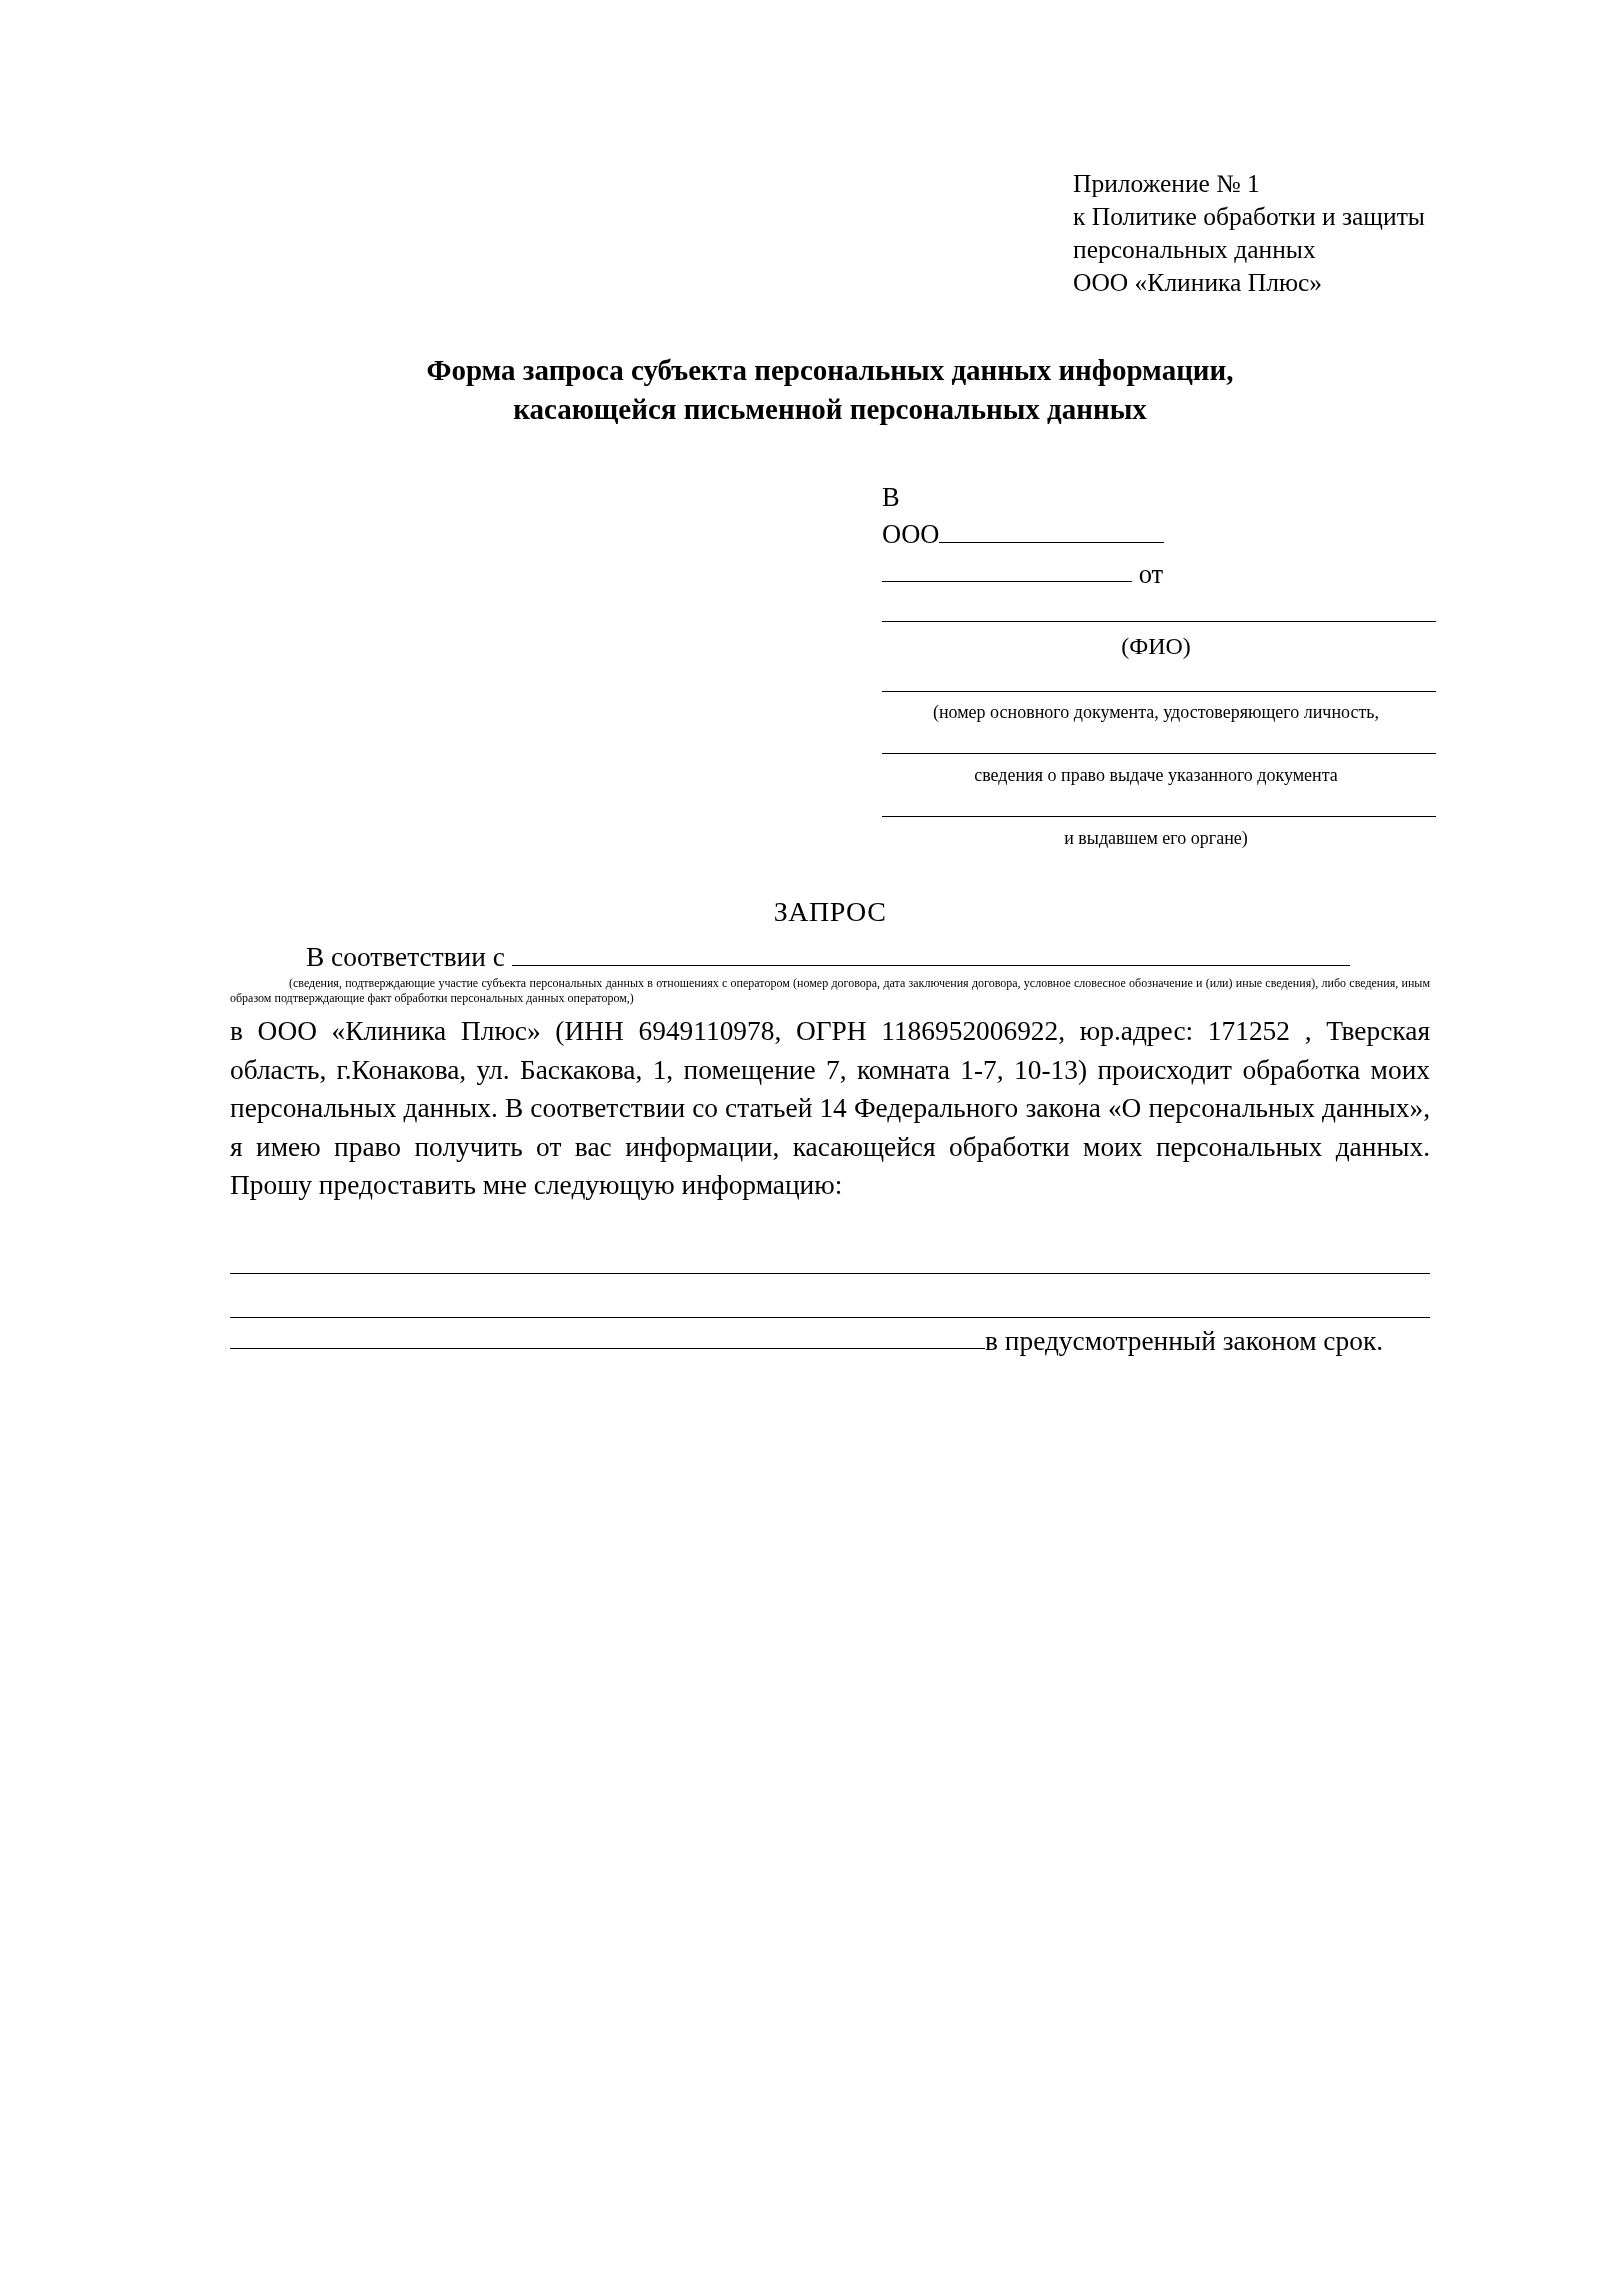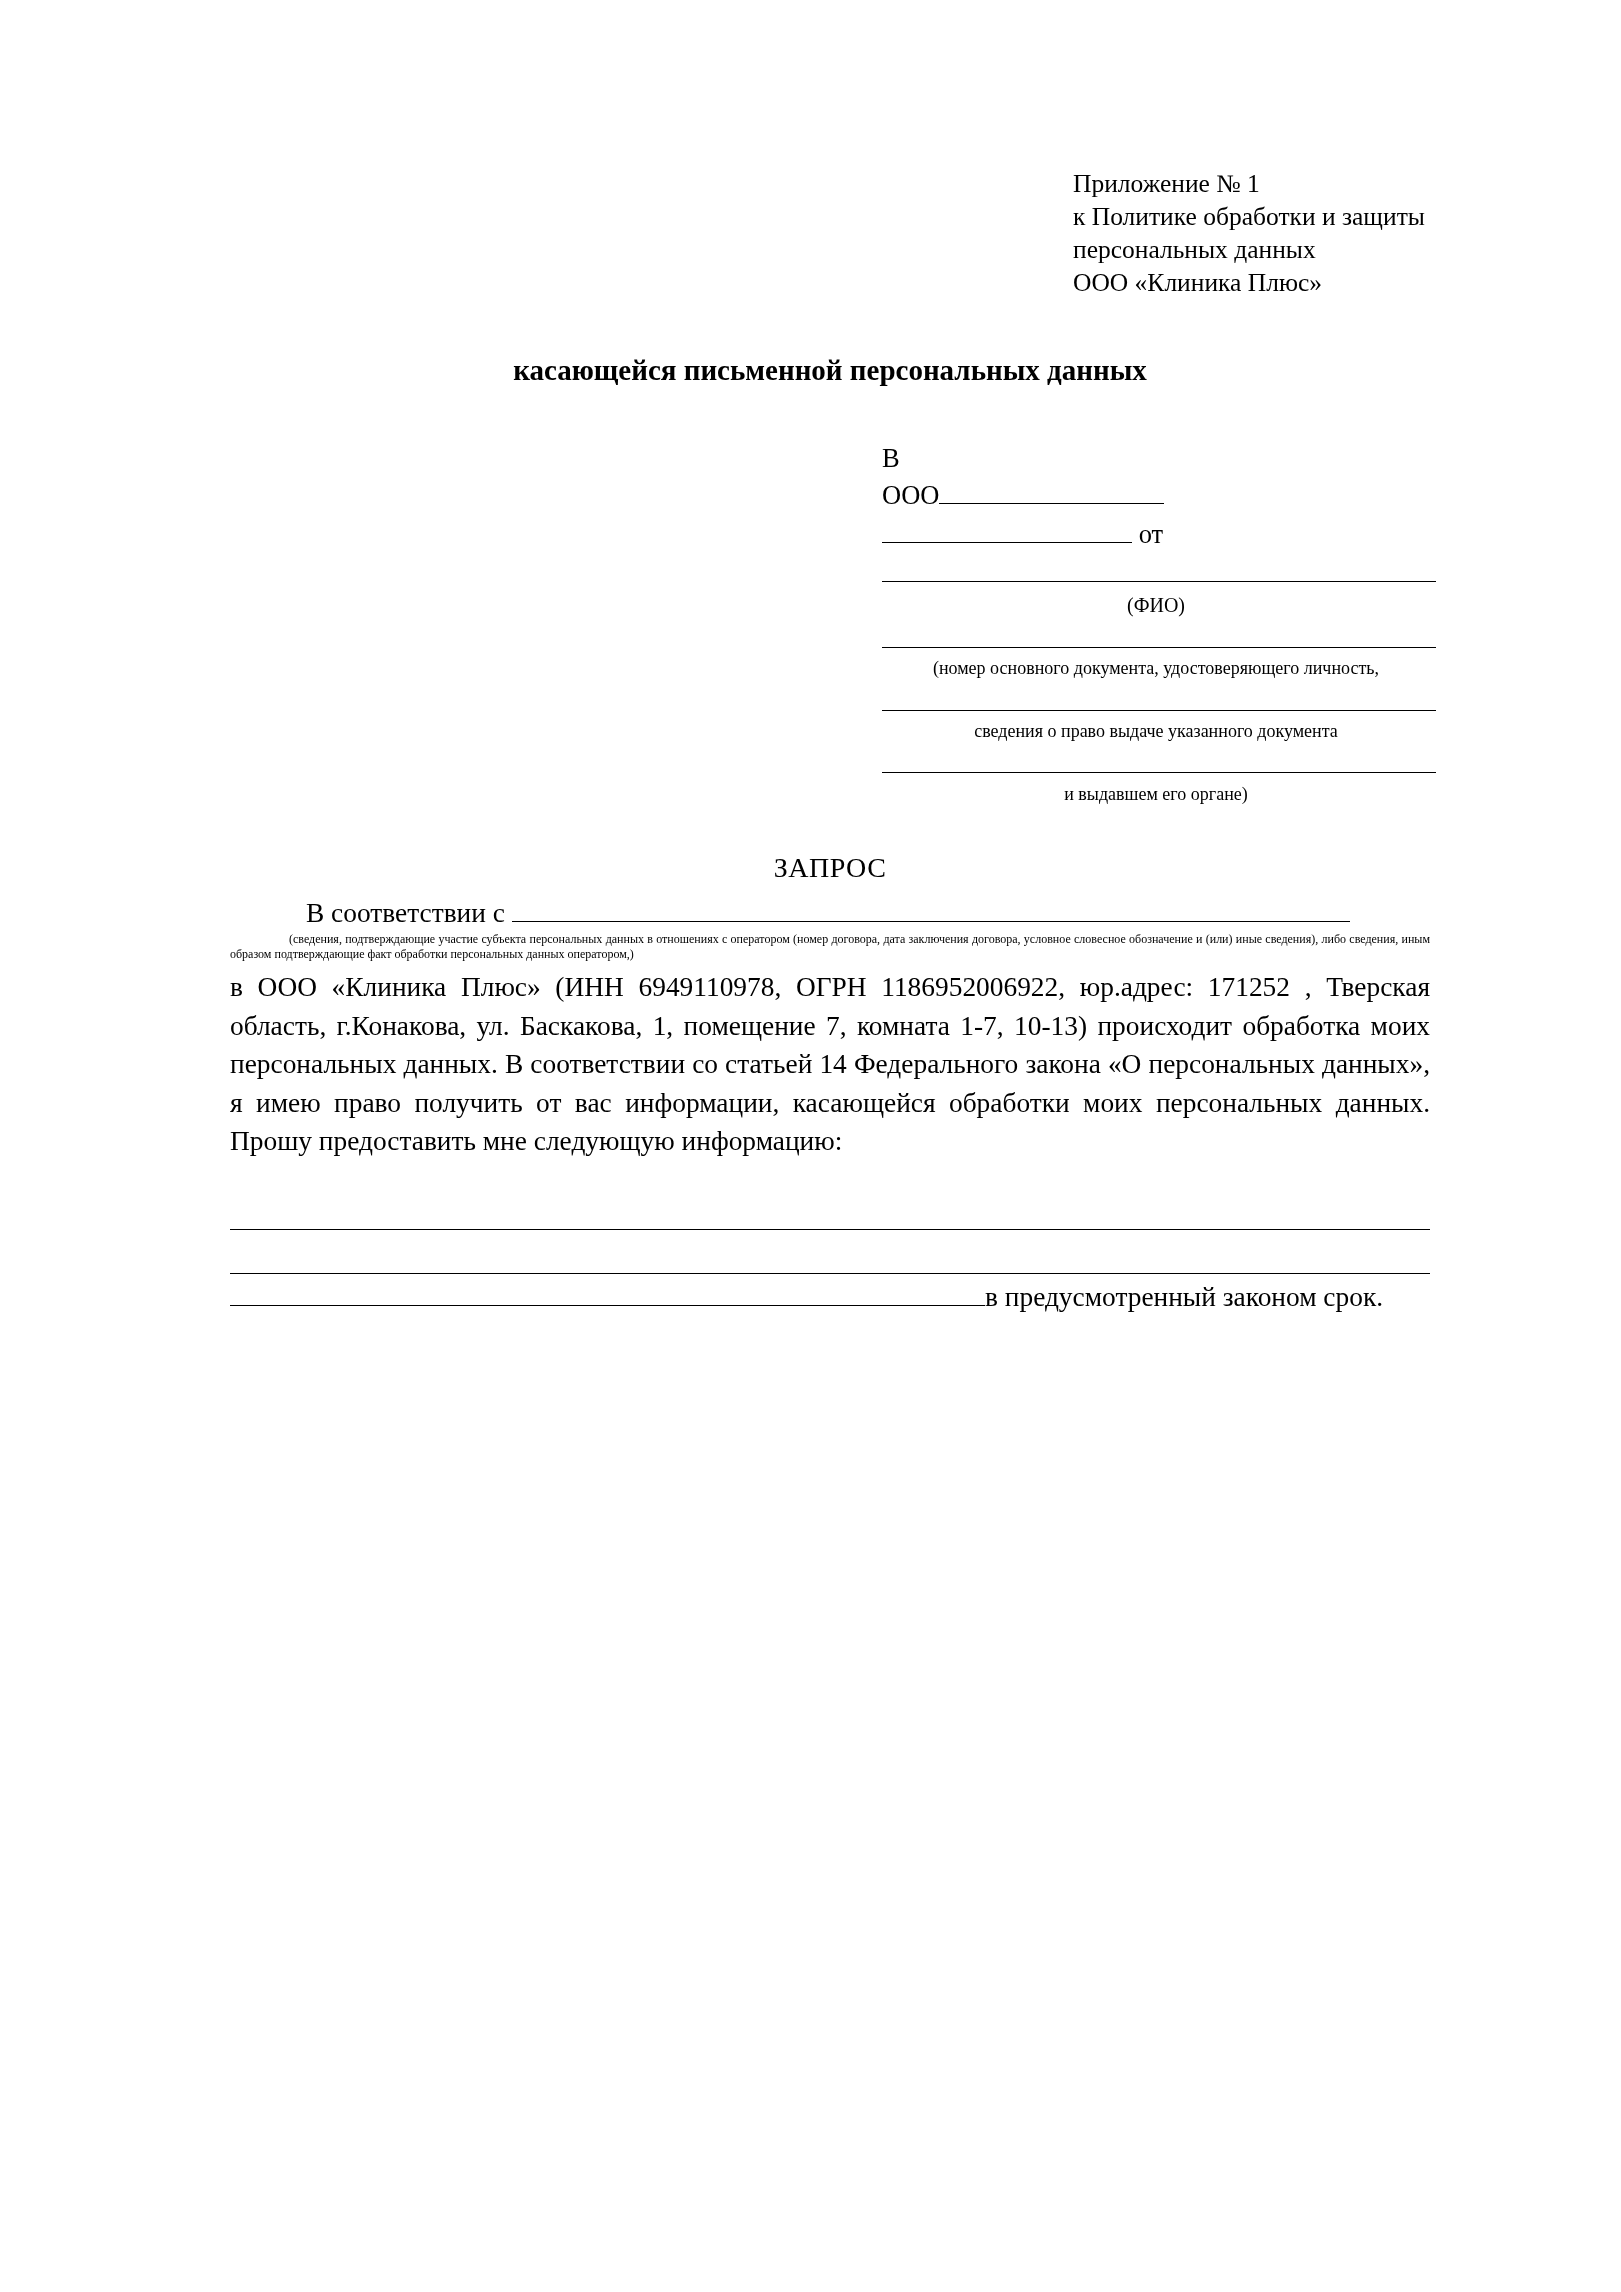--- a/index.html
+++ b/index.html
@@ -63,21 +63,21 @@
   .rule-ooo { width: 225px; }
   .rule-from { width: 250px; }
   .rule-wide { width: 554px; }
 
   .ad-row {
     white-space: nowrap;
     margin-top: 2px;
   }
   .caption {
     text-align: center;
-    font-size: 20px;
+    font-size: 24px;
     line-height: 1.2;
     margin-top: 2px;
   }
   .caption.small { font-size: 18px; }
 
   
   .zapros {
     margin-top: 47px;
     text-align: center;
     font-size: 28px;
@@ -149,20 +149,21 @@
 <div class="page">
 
   <div class="header-block">
     <div>Приложение № 1</div>
     <div>к Политике обработки и защиты</div>
     <div>персональных данных</div>
     <div>ООО «Клиника Плюс»</div>
   </div>
 
   <div class="doc-title">
+    <div>Форма запроса субъекта персональных данных информации,</div>
     <div>касающейся письменной персональных данных</div>
   </div>
 
   <div class="addressee">
     <div class="line-to">В</div>
     <div class="ooo-row">
       <span>ООО</span><span class="rule rule-ooo"></span>
     </div>
     <div class="ad-row">
       <span class="rule rule-from"></span>

